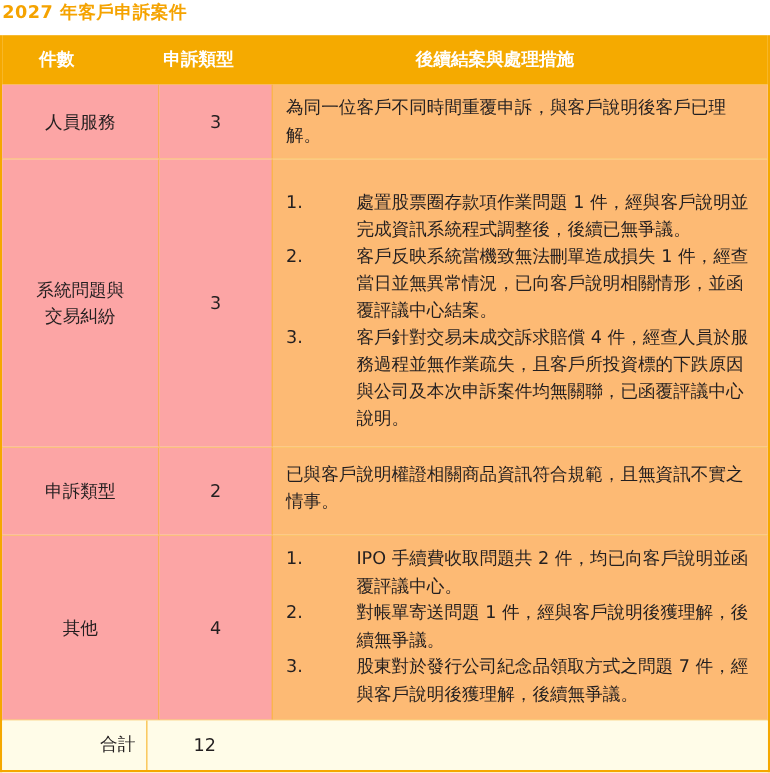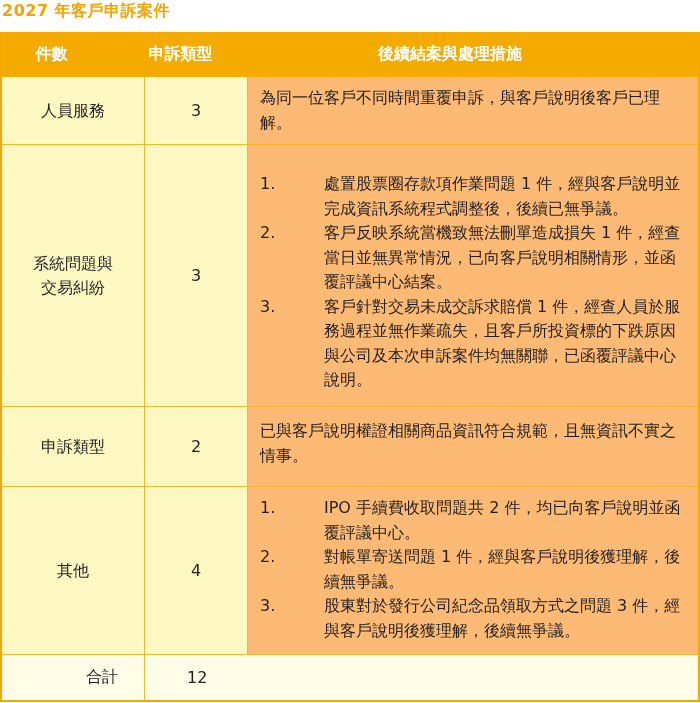--- a/index.html
+++ b/index.html
@@ -12,31 +12,31 @@
   .row { position: absolute; left: 0; width: 696px; display: flex; box-sizing: border-box; }
   .hdr { top: 0; height: 45px; background: #F5AA00; color: #ffffff; font-weight: bold; font-size: 16px; }
   .hdr .c { display: flex; align-items: center; }
   .c { box-sizing: border-box; height: 100%; }
   .c1 { width: 143px; }
   .c2 { width: 103px; }
   .c3 { width: 450px; }
   .hdr .c1 { justify-content: center; padding-left: 8px; }
   .hdr .c2 { justify-content: center; padding-right: 4px; }
   .hdr .c3 { padding-left: 28px; justify-content: flex-start; padding-left: 130px; }
-  .body-row .c1, .body-row .c2 { background: #fef9c3; display: flex; align-items: center; justify-content: center;
+  .body-row .c1, .body-row .c2 { background: #fca5a5; display: flex; align-items: center; justify-content: center;
         text-align: center; font-size: 16px; line-height: 24px; }
   .body-row .c1 { border-right: 1px solid #F8B52A; }
   .body-row .c2 { border-right: 1px solid #F8B52A; }
   .body-row { border-bottom: 1.5px solid #F8B52A; }
   .body-row .c3 { background: #fdba74; padding: 9px 10px 0 12px; font-size: 16px; line-height: 24.5px; }
   .item { display: flex; }
   .item .num { flex: 0 0 auto; width: 24px; }
   .item .txt { flex: 1 1 auto; margin-left: 40px; }
   .total-row { background: #FFFCE8; font-size: 16px; }
-  .total-row .tl { width: 143px; display: flex; align-items: center; justify-content: flex-end; padding-right: 26px;
+  .total-row .tl { width: 132px; display: flex; align-items: center; justify-content: flex-end; padding-right: 10px;
                    border-right: 1px solid #F8B52A; box-sizing: border-box; }
   .total-row .tv { display: flex; align-items: center; padding-left: 42px; text-align: right; }
 </style>
 </head>
 <body>
 
 <div class="title">2027 年客戶申訴案件</div>
 
 <div class="tbl">
 
@@ -68,21 +68,21 @@
       <div class="item">
         <span class="num">1.</span>
         <span class="txt">處置股票圈存款項作業問題 1 件，經與客戶說明並完成資訊系統程式調整後，後續已無爭議。</span>
       </div>
       <div class="item">
         <span class="num">2.</span>
         <span class="txt">客戶反映系統當機致無法刪單造成損失 1 件，經查當日並無異常情況，已向客戶說明相關情形，並函覆評議中心結案。</span>
       </div>
       <div class="item">
         <span class="num">3.</span>
-        <span class="txt">客戶針對交易未成交訴求賠償 1 件，經查人員於服務過程並無作業疏失，且客戶所投資標的下跌原因與公司及本次申訴案件均無關聯，已函覆評議中心說明。</span>
+        <span class="txt">客戶針對交易未成交訴求賠償 4 件，經查人員於服務過程並無作業疏失，且客戶所投資標的下跌原因與公司及本次申訴案件均無關聯，已函覆評議中心說明。</span>
       </div>
     </div>
   </div>
 
   <div class="row body-row" style="top:375px; height:80px;">
     <div class="c c1">
       <span>申訴類型</span>
     </div>
     <div class="c c2">2</div>
     <div class="c c3" style="padding-top:12px;">
@@ -99,21 +99,21 @@
       <div class="item">
         <span class="num">1.</span>
         <span class="txt">IPO 手續費收取問題共 2 件，均已向客戶說明並函覆評議中心。</span>
       </div>
       <div class="item">
         <span class="num">2.</span>
         <span class="txt">對帳單寄送問題 1 件，經與客戶說明後獲理解，後續無爭議。</span>
       </div>
       <div class="item">
         <span class="num">3.</span>
-        <span class="txt">股東對於發行公司紀念品領取方式之問題 3 件，經與客戶說明後獲理解，後續無爭議。</span>
+        <span class="txt">股東對於發行公司紀念品領取方式之問題 7 件，經與客戶說明後獲理解，後續無爭議。</span>
       </div>
     </div>
   </div>
 
   <div class="row total-row" style="top:623px; height:45px;">
     <div class="tl">合計</div>
     <div class="tv">12</div>
   </div>
 
 </div>

